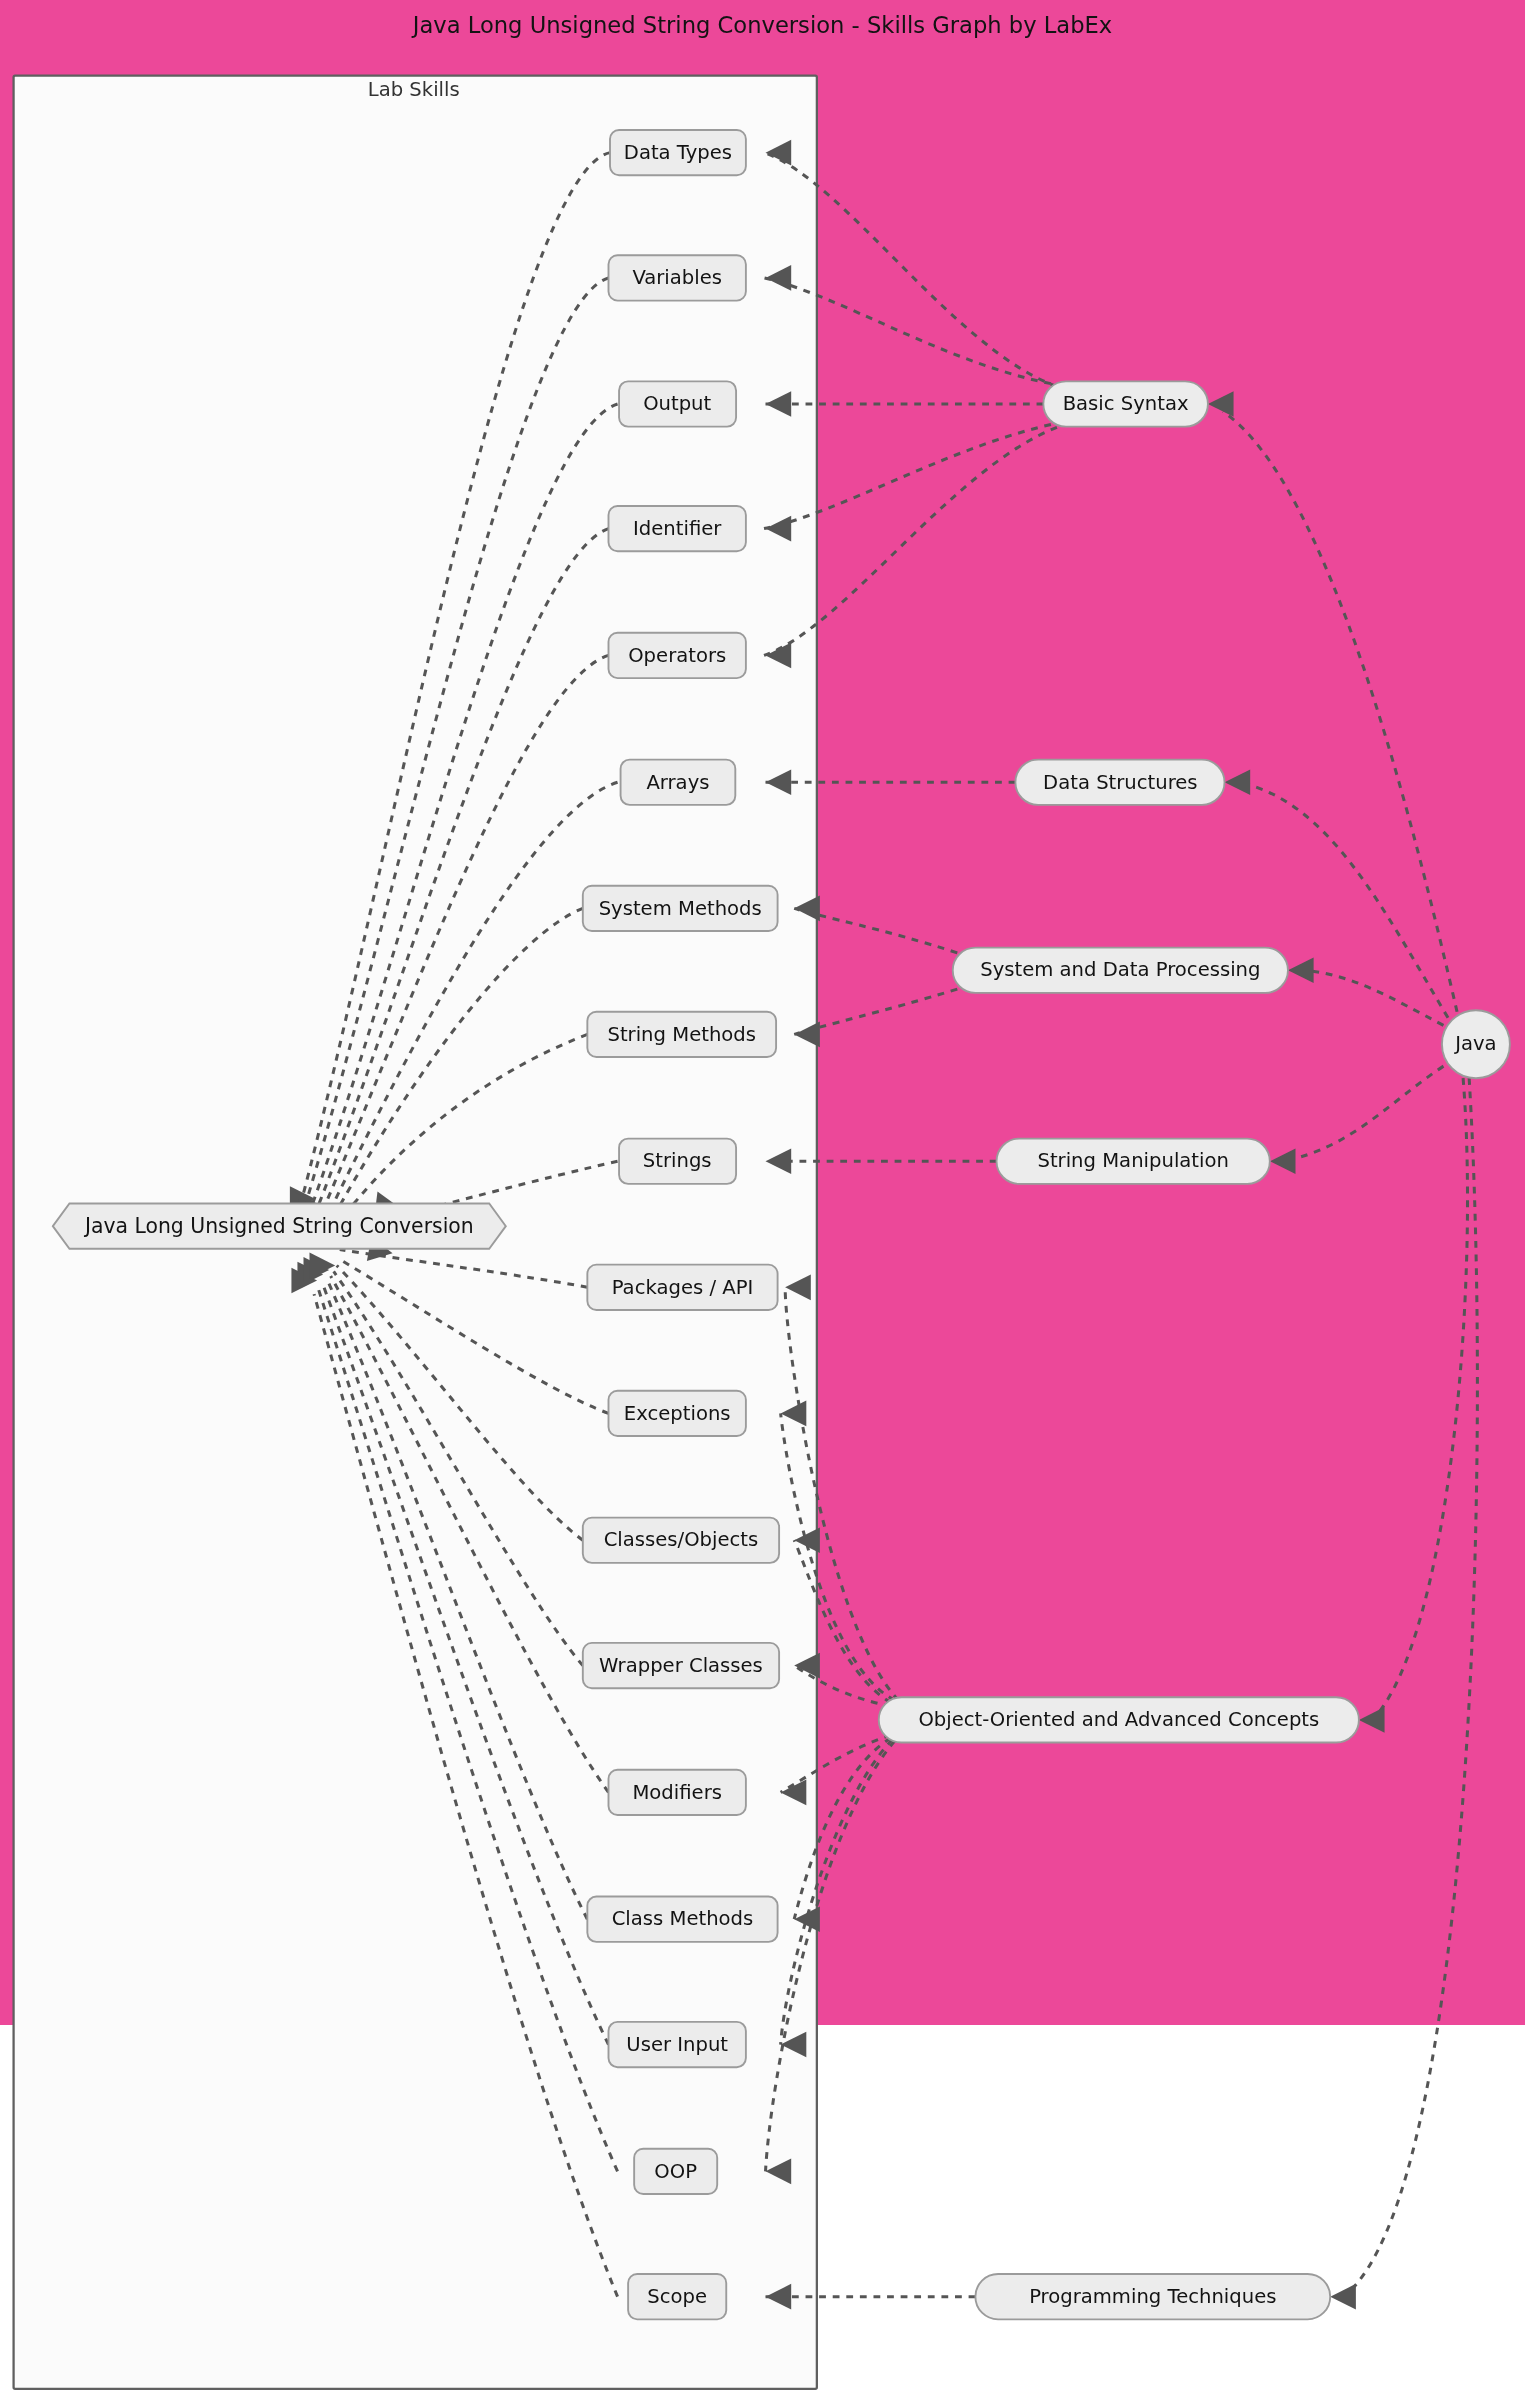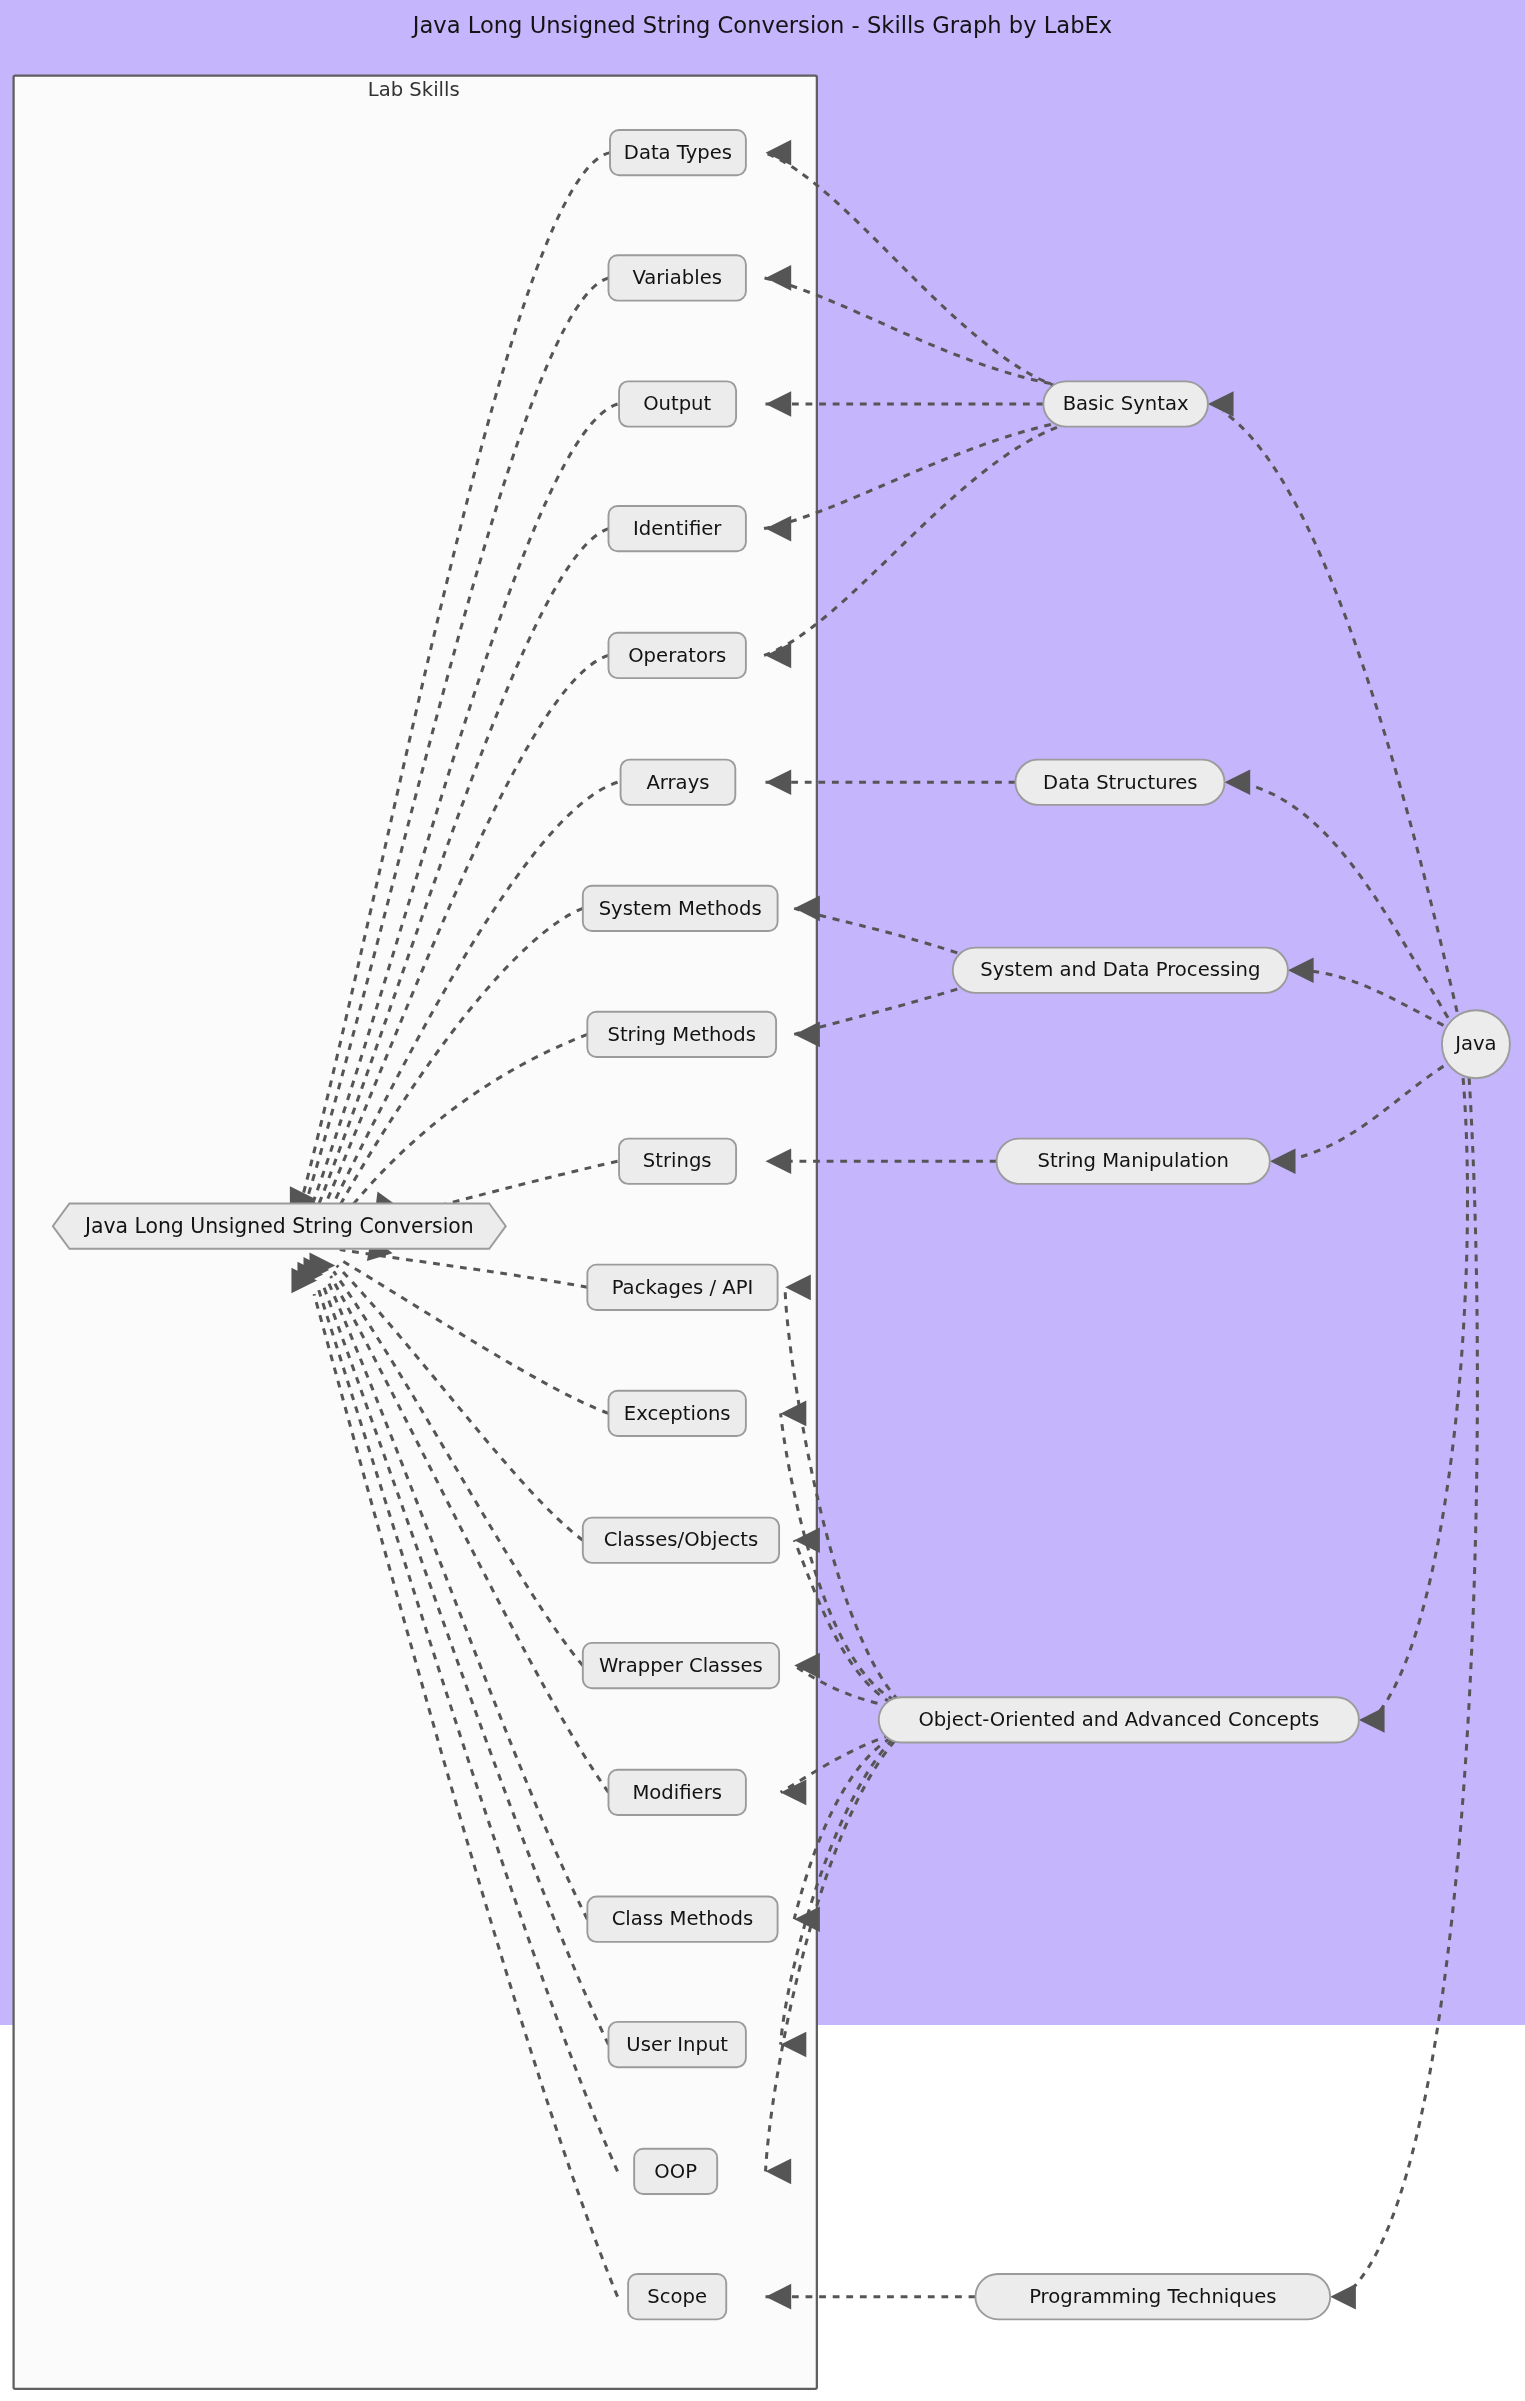--- a/index.html
+++ b/index.html
@@ -10,21 +10,21 @@
   body {
     width: 1525px;
     height: 2401px;
     font-family: "DejaVu Sans", sans-serif;
     overflow: hidden;
   }
   #diagram-root {
     position: relative;
     width: 1525px;
     height: 2025px;
-    background: #c4b5fd;
+    background: #ec4899;
   }
   svg#graph {
     display: block;
     width: 1525px;
     height: 2401px;
   }
   .graph-title {
     font-size: 30px;
     fill: #131313;
     font-family: "DejaVu Sans", sans-serif;

